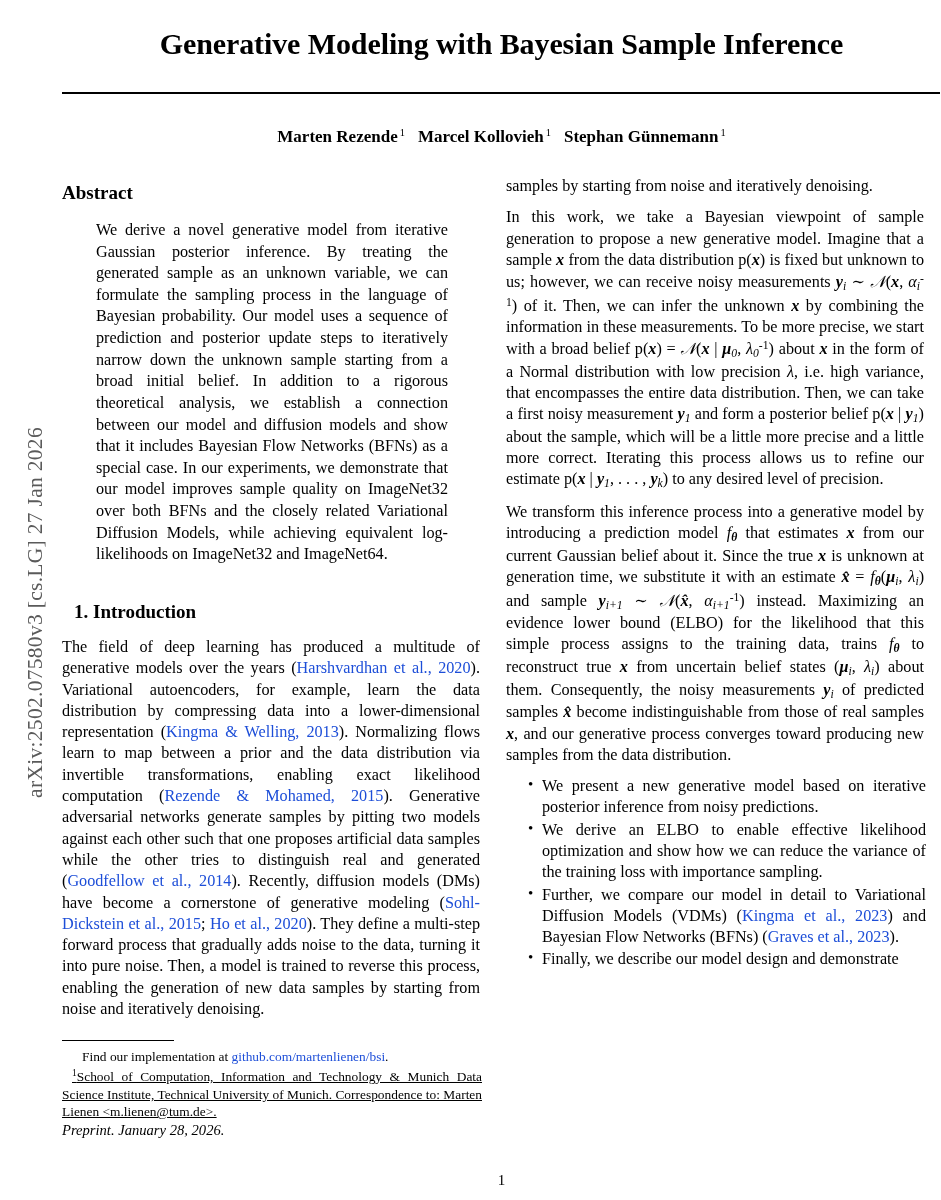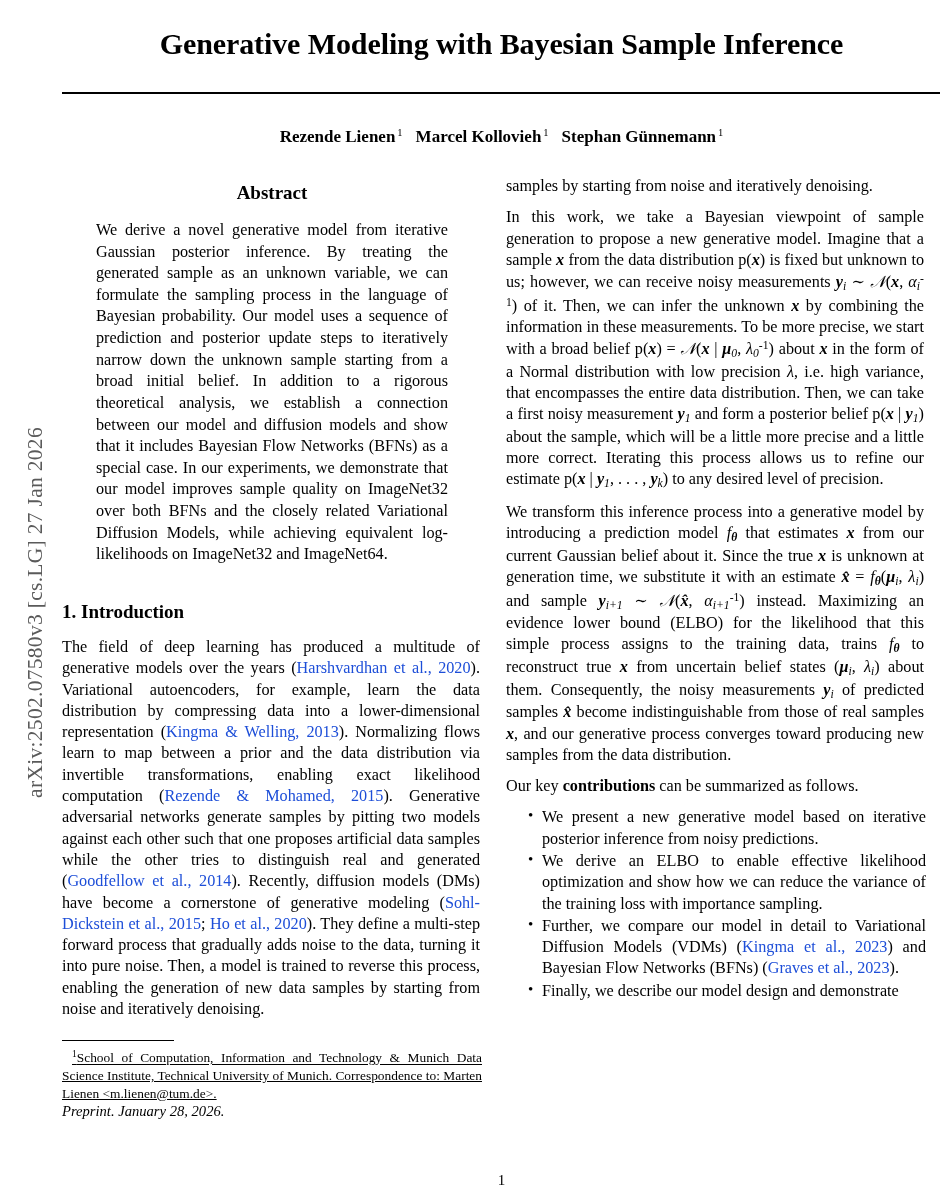--- a/index.html
+++ b/index.html
@@ -91,34 +91,34 @@
     width: 420px;
     font-size: 16.2px;
     line-height: 1.315;
     text-align: justify;
   }
   #col-left { left: 0px; }
   #col-right { left: 444px; }
 
   h2.abstract-head {
     margin: 5px 0 14px 0;
-    text-align: center;
+    text-align: left;
     font-size: 19px;
     font-weight: bold;
   }
   .abstract-body {
     margin: 0 0 0 0;
     padding: 0 34px 0 34px;
     font-size: 16.2px;
     line-height: 1.335;
     text-align: justify;
   }
 
   h2.section-head {
-    margin: 34px 0 12px 0;
+    margin: 34px 0 12px 12px;
     font-size: 19px;
     font-weight: bold;
     text-align: left;
   }
 
   p.para {
     margin: 0 2px 10px 0;
     text-indent: 0;
   }
 
@@ -196,21 +196,21 @@
   <div class="vtext">arXiv:2502.07580v3  [cs.LG]  27 Jan 2026</div>
 </div>
 
 <div id="page">
 
   <h1 id="title">Generative Modeling with Bayesian Sample Inference</h1>
 
   <div id="rule-top"></div>
 
   <div id="authors">
-    <span><span>Rezende Lienen</span><sup class="affil">1</sup></span><span class="sep"></span><span><span>Marcel Kollovieh</span><sup class="affil">1</sup></span><span class="sep"></span><span><span>Stephan Günnemann</span><sup class="affil">1</sup></span>
+    <span><span>Marten Rezende</span><sup class="affil">1</sup></span><span class="sep"></span><span><span>Marcel Kollovieh</span><sup class="affil">1</sup></span><span class="sep"></span><span><span>Stephan Günnemann</span><sup class="affil">1</sup></span>
   </div>
 
   <div id="columns">
 
     <div class="col" id="col-left">
 
       <h2 class="abstract-head">Abstract</h2>
       <div class="abstract-body">We derive a novel generative model from iterative Gaussian posterior inference. By treating the generated sample as an unknown variable, we can formulate the sampling process in the language of Bayesian probability. Our model uses a sequence of prediction and posterior update steps to iteratively narrow down the unknown sample starting from a broad initial belief. In addition to a rigorous theoretical analysis, we establish a connection between our model and diffusion models and show that it includes Bayesian Flow Networks (BFNs) as a special case. In our experiments, we demonstrate that our model improves sample quality on ImageNet32 over both BFNs and the closely related Variational Diffusion Models, while achieving equivalent log-likelihoods on ImageNet32 and ImageNet64.</div>
 
       <h2 class="section-head">1. Introduction</h2>
@@ -220,33 +220,33 @@
     </div>
 
     <div class="col" id="col-right">
 
       <p class="para">samples by starting from noise and iteratively denoising.</p>
 
       <p class="para">In this work, we take a Bayesian viewpoint of sample generation to propose a new generative model. Imagine that a sample <span class="bmi">x</span> from the data distribution p(<span class="bmi">x</span>) is fixed but unknown to us; however, we can receive noisy measurements <span class="bmi">y</span><span class="sub">i</span> ∼ <span class="cal">𝒩</span>(<span class="bmi">x</span>, <span class="mi">α</span><span class="sub">i</span><span class="supn">-1</span>) of it. Then, we can infer the unknown <span class="bmi">x</span> by combining the information in these measurements. To be more precise, we start with a broad belief p(<span class="bmi">x</span>) = <span class="cal">𝒩</span>(<span class="bmi">x</span> | <span class="bmi">μ</span><span class="sub">0</span>, <span class="mi">λ</span><span class="sub">0</span><span class="supn">-1</span>) about <span class="bmi">x</span> in the form of a Normal distribution with low precision <span class="mi">λ</span>, i.e. high variance, that encompasses the entire data distribution. Then, we can take a first noisy measurement <span class="bmi">y</span><span class="sub">1</span> and form a posterior belief p(<span class="bmi">x</span> | <span class="bmi">y</span><span class="sub">1</span>) about the sample, which will be a little more precise and a little more correct. Iterating this process allows us to refine our estimate p(<span class="bmi">x</span> | <span class="bmi">y</span><span class="sub">1</span>, . . . , <span class="bmi">y</span><span class="sub">k</span>) to any desired level of precision.</p>
 
       <p class="para">We transform this inference process into a generative model by introducing a prediction model <span class="mi">f</span><span class="sub"><b>θ</b></span> that estimates <span class="bmi">x</span> from our current Gaussian belief about it. Since the true <span class="bmi">x</span> is unknown at generation time, we substitute it with an estimate <span class="bmi">x̂</span> = <span class="mi">f</span><span class="sub"><b>θ</b></span>(<span class="bmi">μ</span><span class="sub">i</span>, <span class="mi">λ</span><span class="sub">i</span>) and sample <span class="bmi">y</span><span class="sub">i+1</span> ∼ <span class="cal">𝒩</span>(<span class="bmi">x̂</span>, <span class="mi">α</span><span class="sub">i+1</span><span class="supn">-1</span>) instead. Maximizing an evidence lower bound (ELBO) for the likelihood that this simple process assigns to the training data, trains <span class="mi">f</span><span class="sub"><b>θ</b></span> to reconstruct true <span class="bmi">x</span> from uncertain belief states (<span class="bmi">μ</span><span class="sub">i</span>, <span class="mi">λ</span><span class="sub">i</span>) about them. Consequently, the noisy measurements <span class="bmi">y</span><span class="sub">i</span> of predicted samples <span class="bmi">x̂</span> become indistinguishable from those of real samples <span class="bmi">x</span>, and our generative process converges toward producing new samples from the data distribution.</p>
 
-      <p class="para"><span>Our key </span><b>contributions</b><span> can be summarized as follows.</span></p>
 
       <ul class="contrib" id="contrib-list">
           <li><span>We present a new generative model based on iterative posterior inference from noisy predictions.</span></li>
           <li><span>We derive an ELBO to enable effective likelihood optimization and show how we can reduce the variance of the training loss with importance sampling.</span></li>
           <li><span>Further, we compare our model in detail to Variational Diffusion Models (VDMs) (</span><a class="cite" href="#">Kingma et al., 2023</a><span>) and Bayesian Flow Networks (BFNs) (</span><a class="cite" href="#">Graves et al., 2023</a><span>).</span></li>
           <li><span>Finally, we describe our model design and demonstrate</span></li>
         </ul>
 
     </div>
   </div>
 
   <div id="footnote">
     <div id="footnote-rule"></div>
+    <p class="fn-impl"><span>Find our implementation at </span><a class="cite" href="#">github.com/martenlienen/bsi</a><span>.</span></p>
     <p class="fn-affil"><sup>1</sup><span>School of Computation, Information and Technology &amp; Munich Data Science Institute, Technical University of Munich. Correspondence to: Marten Lienen &lt;m.lienen@tum.de&gt;.</span></p>
     <p id="preprint">Preprint. January 28, 2026.</p>
   </div>
 
   <div id="page-number">1</div>
 
 </div>
 
 </body></html>

